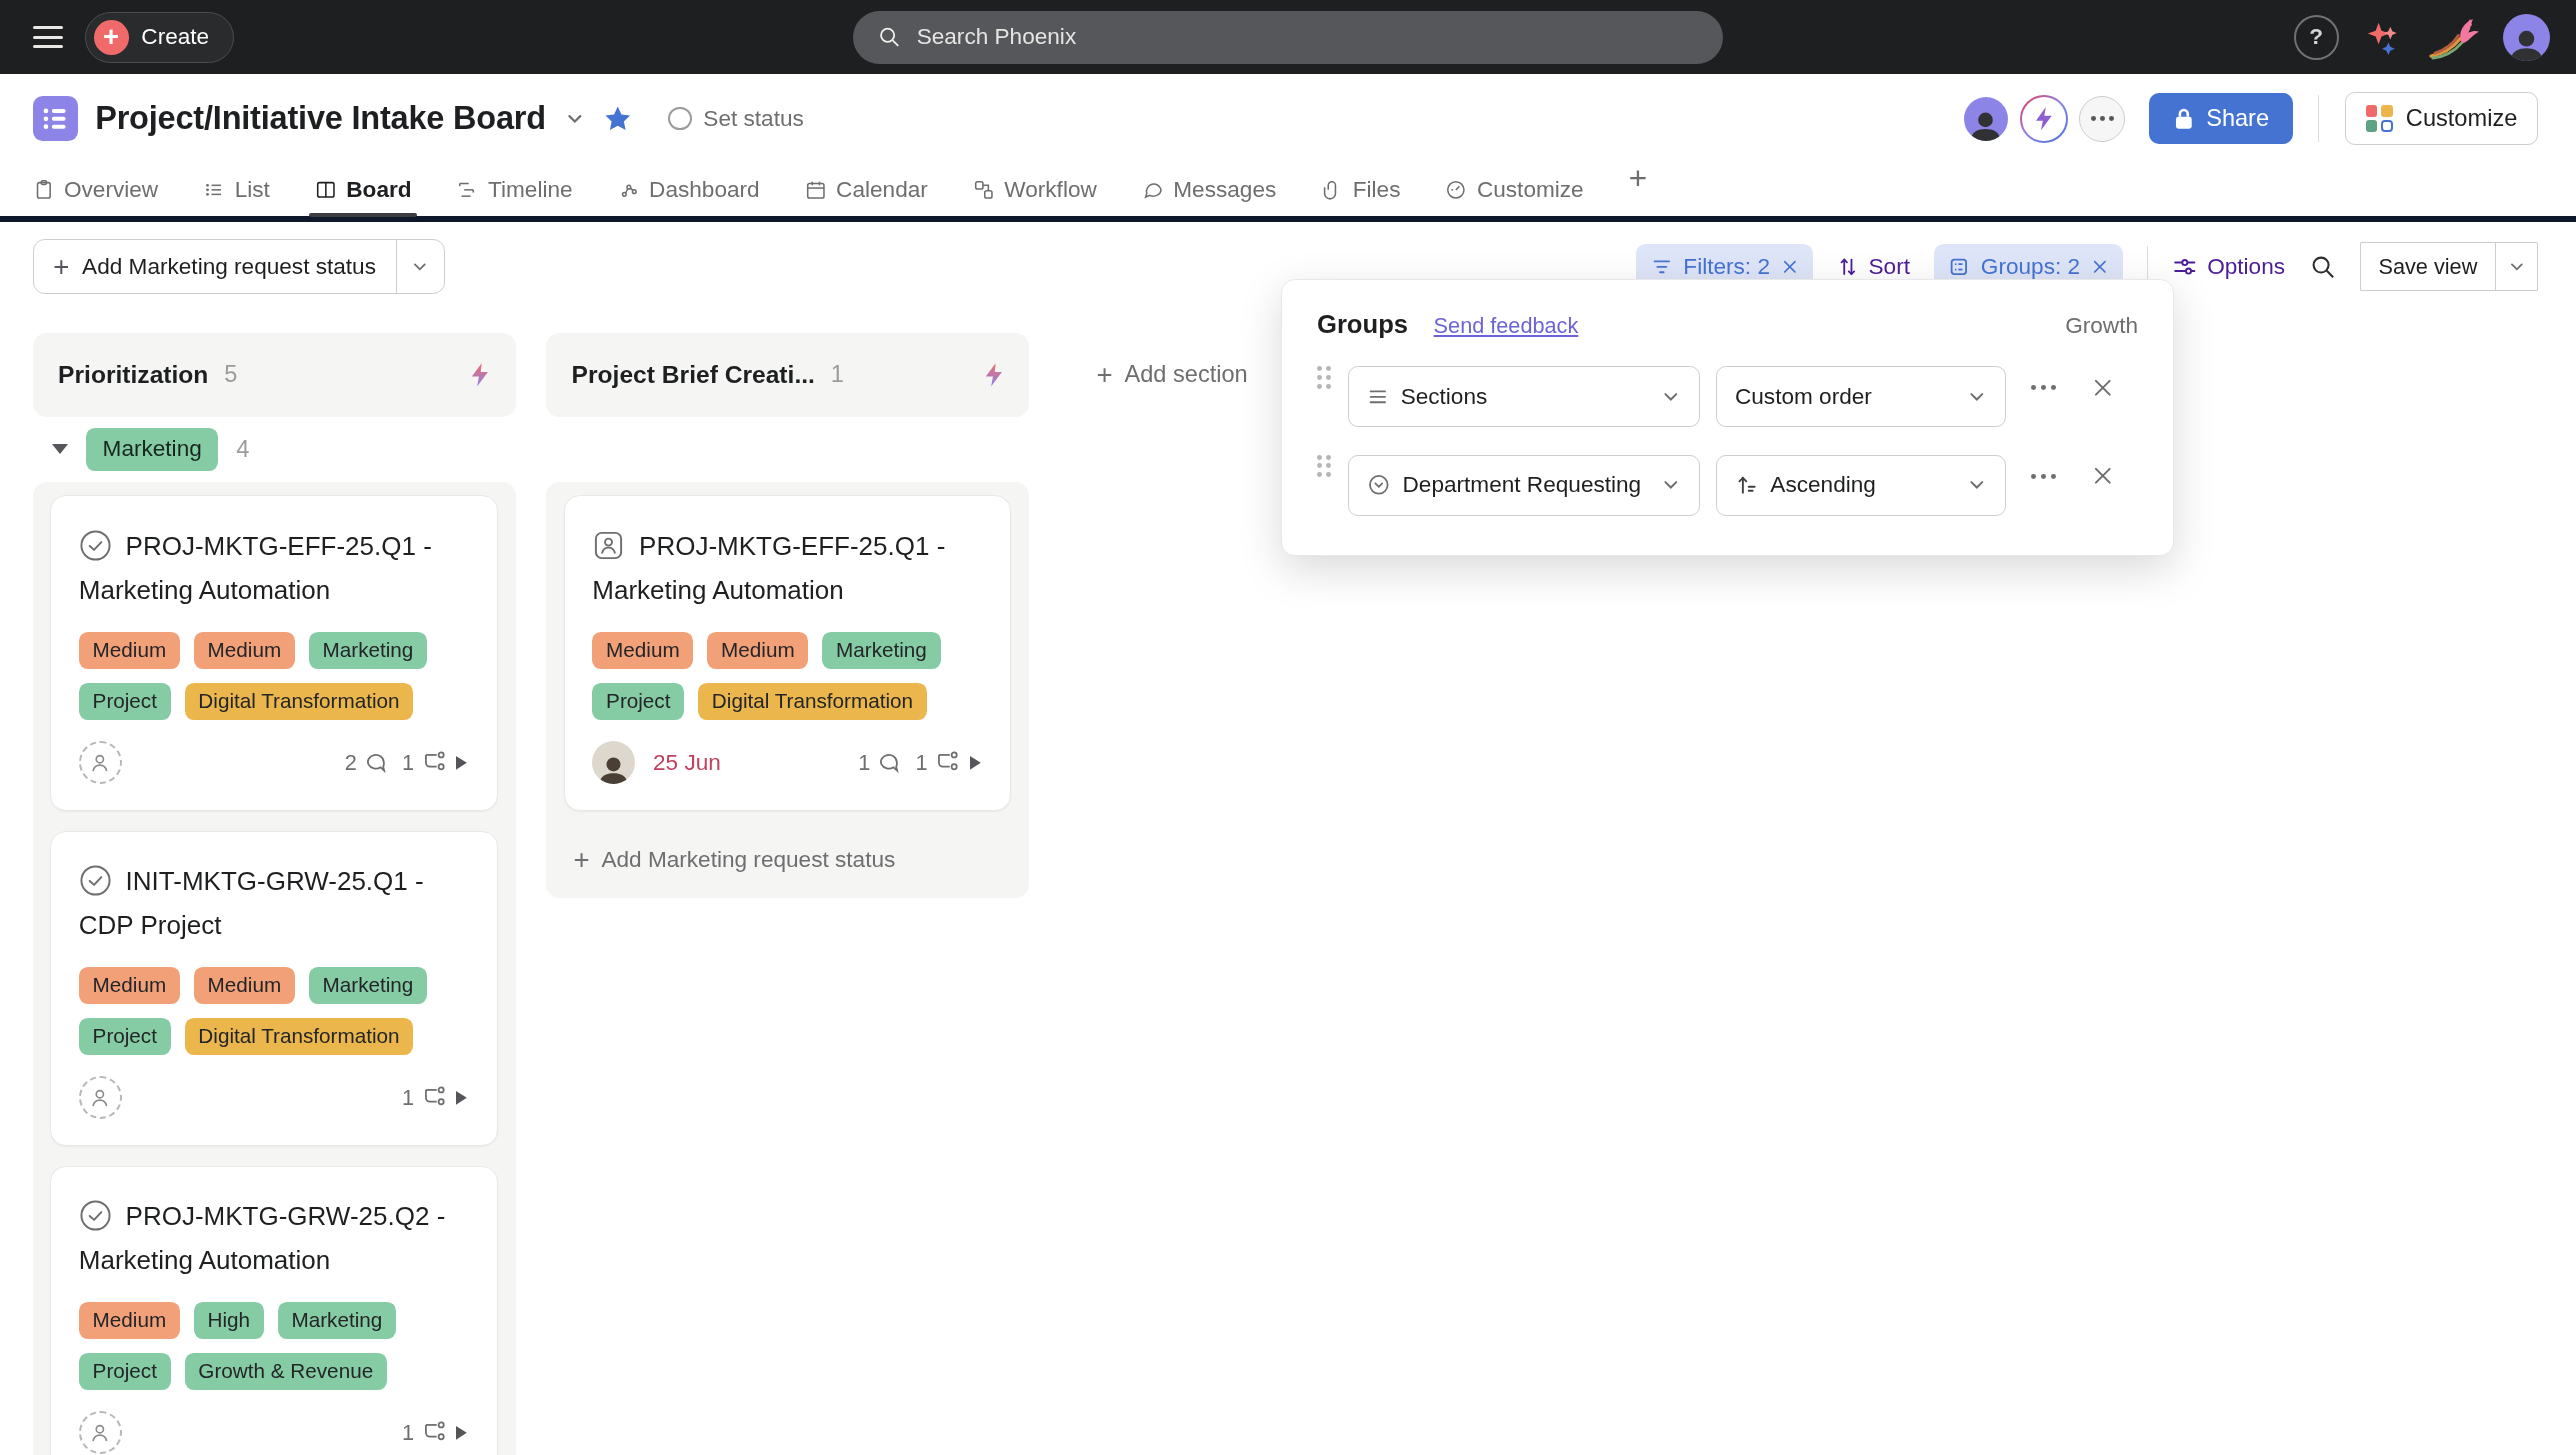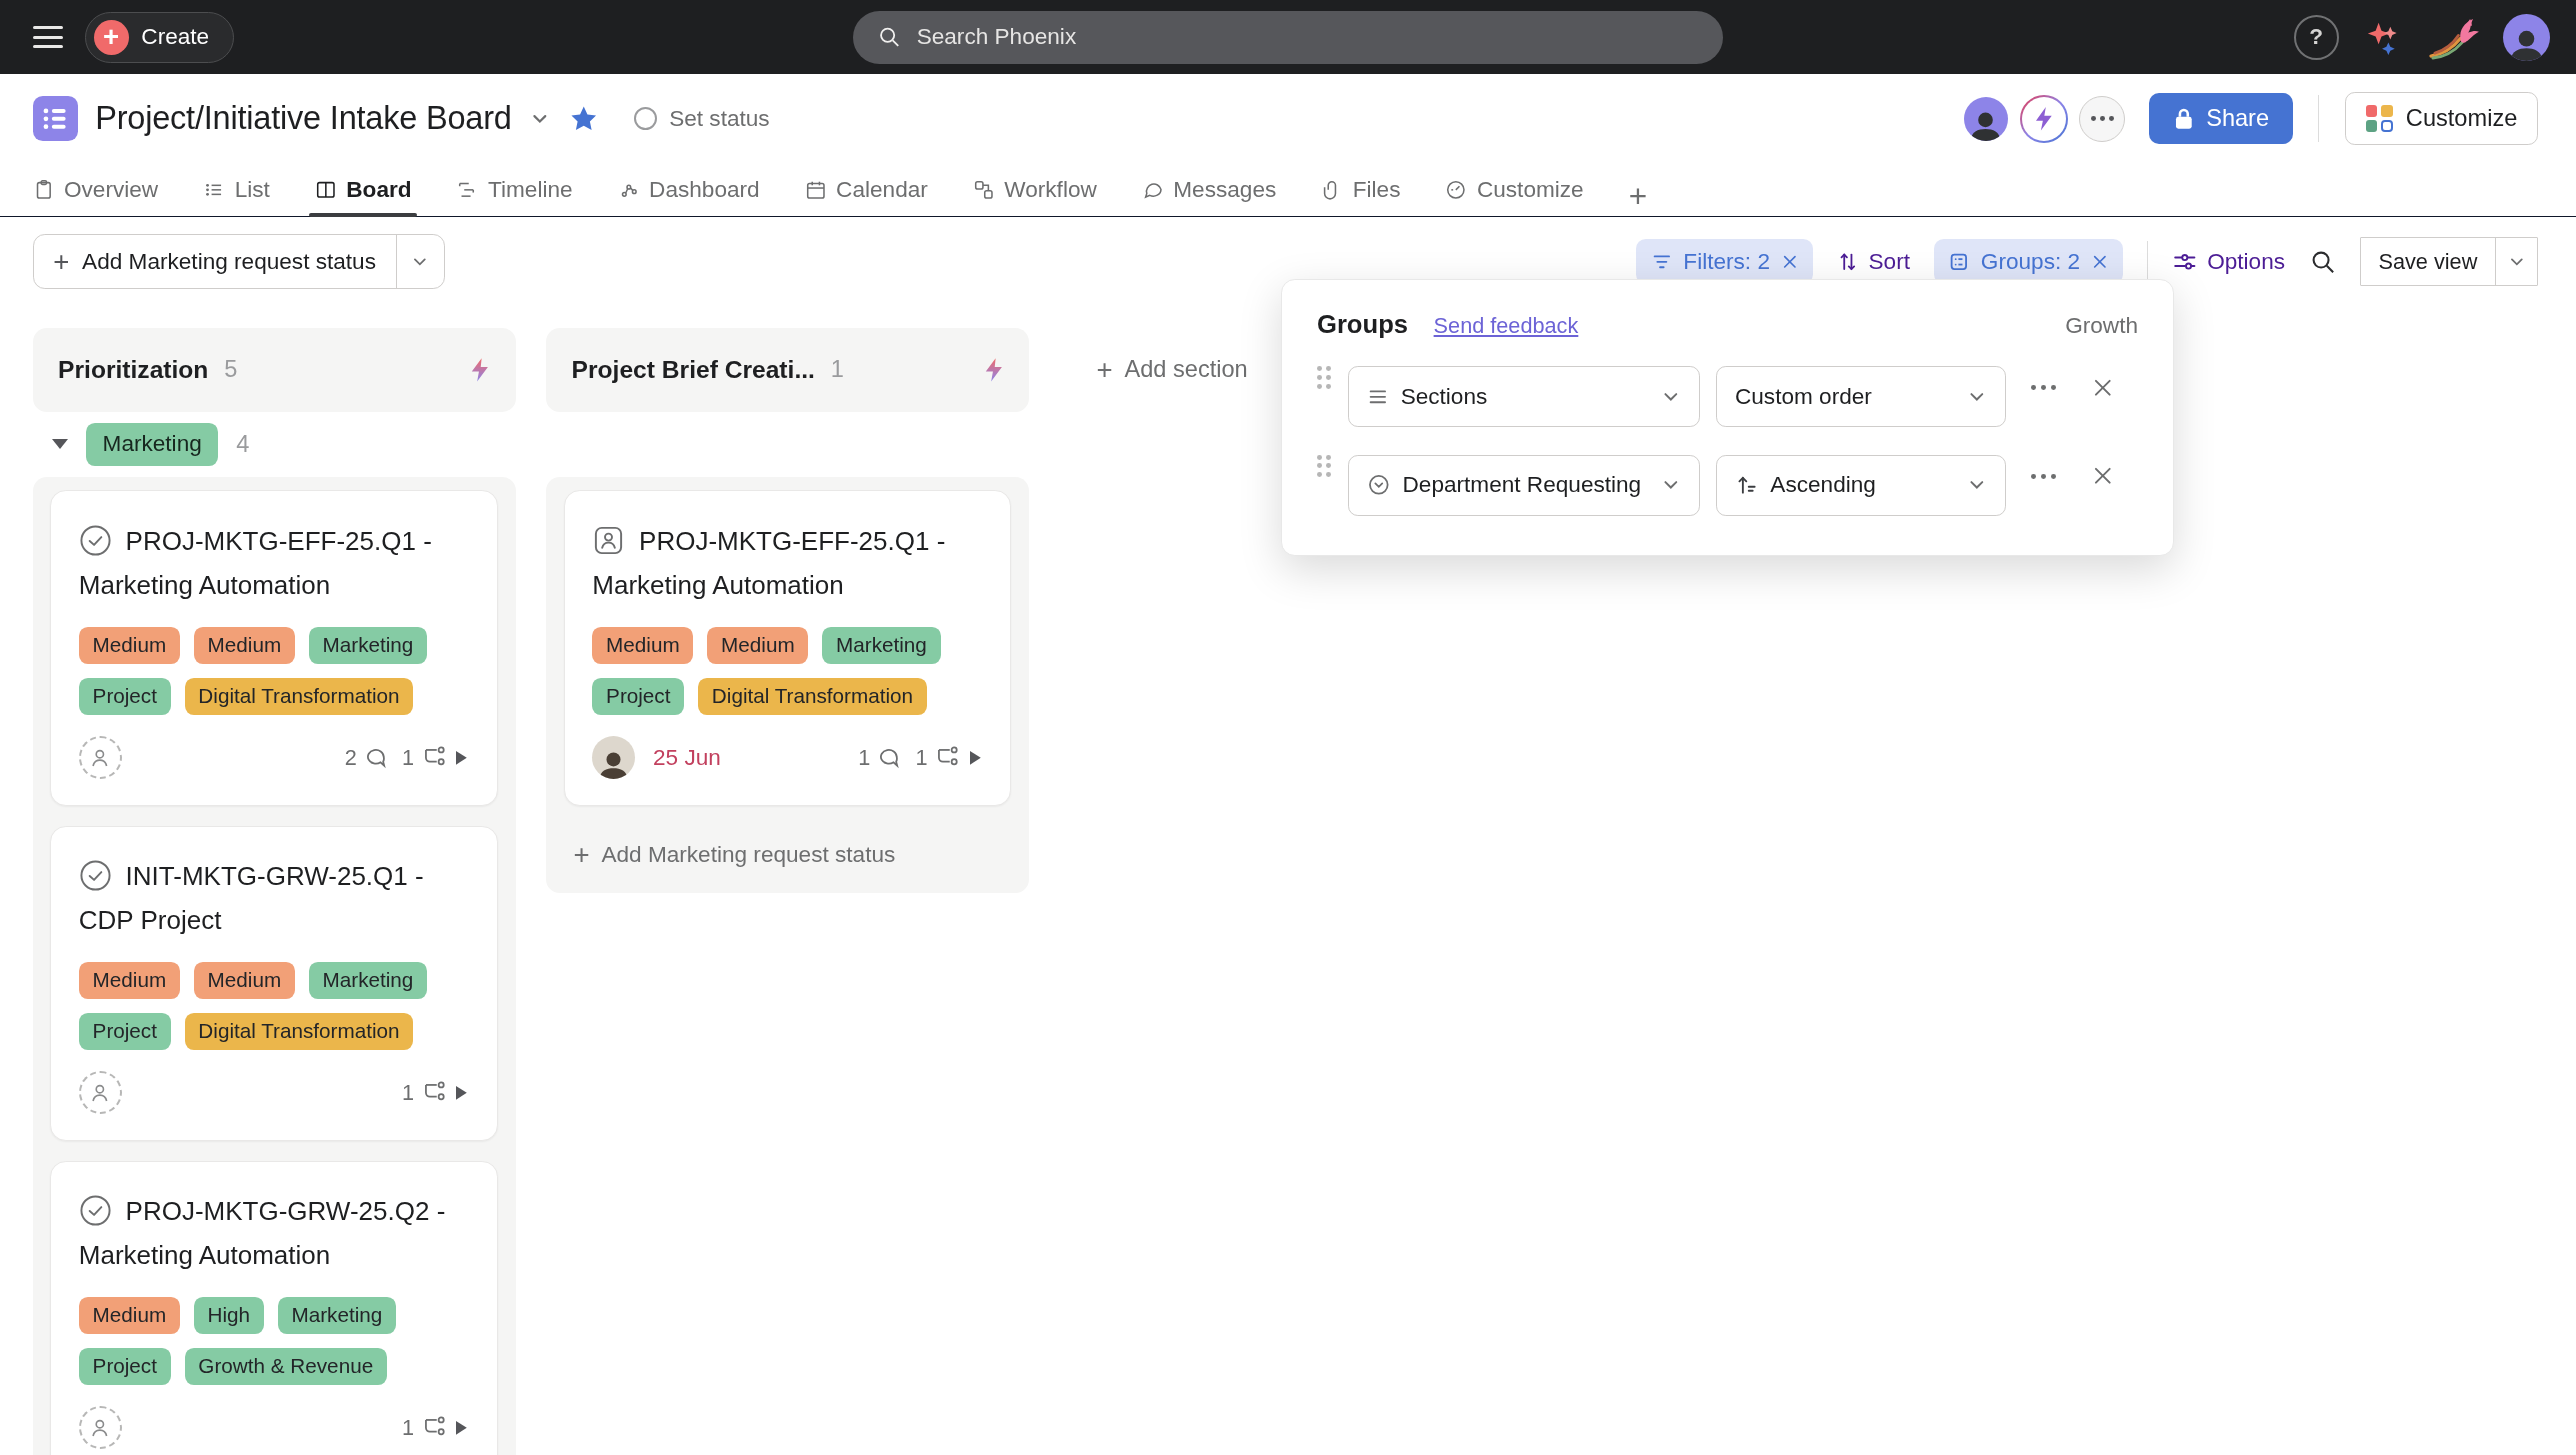--- a/index.html
+++ b/index.html
@@ -20,40 +20,40 @@
     border-radius:27.6px;display:flex;align-items:center;gap:13.8px;padding:0 23.6px;box-sizing:border-box}
   .search-pill input{background:transparent;border:none;outline:none;color:#f1f0ef;font-size:22.6px;width:100%;font-family:"Liberation Sans",sans-serif}
   .search-pill input::placeholder{color:#e6e5e4;opacity:1}
   .topbar-right{margin-left:auto;display:flex;align-items:center;gap:23.6px}
   .help-circle{width:41px;height:41px;border:2px solid #707173;border-radius:50%;color:#d5d4d3;
     display:flex;align-items:center;justify-content:center;font-size:22.6px;font-weight:700;cursor:pointer}
   .avatar-top{width:47px;height:47px;border-radius:50%;background:#8d84e8;overflow:hidden;cursor:pointer;display:flex;align-items:flex-end;justify-content:center}
   
   .project-header{height:89px;display:flex;align-items:center;padding:0 38px 0 32.5px;gap:17.7px;background:#fff}
   .proj-icon{width:45px;height:45px;border-radius:9.8px;background:#8d84e8;display:flex;align-items:center;justify-content:center}
-  .proj-title{font-size:32.5px;font-weight:400;letter-spacing:-0.2px;white-space:nowrap}
+  .proj-title{font-size:32.5px;font-weight:700;letter-spacing:-0.2px;white-space:nowrap}
   .set-status{display:flex;align-items:center;gap:11.8px;color:#6d6e6f;font-size:22.6px;margin-left:17.7px;cursor:pointer}
   .status-circle{width:19.7px;height:19.7px;border:2px solid #9a9b9d;border-radius:50%}
   .header-right{margin-left:auto;display:flex;align-items:center;gap:11.8px}
   .avatar-sm{width:44px;height:44px;border-radius:50%;background:#8d84e8;overflow:hidden;display:flex;align-items:flex-end;justify-content:center;cursor:pointer}
   .bolt-avatar{width:44px;height:44px;border-radius:50%;display:flex;align-items:center;justify-content:center;cursor:pointer;
     background:linear-gradient(#fff,#fff) padding-box,linear-gradient(135deg,#e8384f,#8d84e8,#4573d2) border-box;border:2px solid transparent}
   .more-circle{width:44px;height:44px;border-radius:50%;border:1px solid #cfcdcb;background:#f6f6f6;display:flex;align-items:center;justify-content:center;gap:3.9px;cursor:pointer}
   .more-circle i{width:4.9px;height:4.9px;border-radius:50%;background:#55565a}
   .share-btn{height:51px;background:#4573d2;border-radius:10px;color:#fff;font-size:23.6px;display:flex;align-items:center;gap:11.8px;padding:0 23.6px;margin-left:11.8px;cursor:pointer}
   .vdivider{width:1px;height:47px;background:#dcdcdc;margin:0 13.8px}
   .customize-btn{height:51px;border:1px solid #cfcdcb;border-radius:9.8px;display:flex;align-items:center;gap:12.8px;padding:0 19.7px;font-size:23.6px;background:#fff;cursor:pointer}
   .cgrid{display:grid;grid-template-columns:11.8px 11.8px;grid-template-rows:11.8px 11.8px;gap:3.9px}
   .cgrid i{border-radius:3px}
   .cgrid i:nth-child(1){background:#f06a6a}
   .cgrid i:nth-child(2){background:#ecb64b}
   .cgrid i:nth-child(3){background:#5da283}
   .cgrid i:nth-child(4){border:2px solid #4573d2;box-sizing:border-box;border-radius:3.9px}
   
-  .tabs{height:53px;display:flex;align-items:flex-end;gap:45px;padding:0 32.5px;border-bottom:1px solid #0f172a}
+  .tabs{height:53px;display:flex;align-items:flex-start;gap:45px;padding:0 32.5px;border-bottom:6px solid #0f172a}
   .tab{display:flex;align-items:center;gap:9.8px;color:#6d6e6f;font-size:22.6px;height:100%;position:relative;cursor:pointer;white-space:nowrap}
   .tab.active{color:#1e1f21;font-weight:700}
   .tab.active::after{content:"";position:absolute;left:-5.9px;right:-5.9px;bottom:-1px;height:3.9px;background:#3b3d40;border-radius:3px}
   .tab-plus{color:#6d6e6f;font-size:31.5px;cursor:pointer;line-height:1;padding-bottom:3.9px}
   
   .toolbar{height:89px;display:flex;align-items:center;padding:0 38px 0 32.5px}
   .add-status-btn{display:flex;height:53px;border:1px solid #cfcdcb;border-radius:11.8px;overflow:hidden;background:#fff;cursor:pointer}
   .seg-main{display:flex;align-items:center;gap:12.8px;padding:0 19.7px;font-size:22.6px;color:#1e1f21}
   .seg-caret{width:47px;border-left:1px solid #cfcdcb;display:flex;align-items:center;justify-content:center;color:#6d6e6f}
   .plus-glyph{font-size:27.6px;color:#55565a;line-height:1;font-weight:400}

